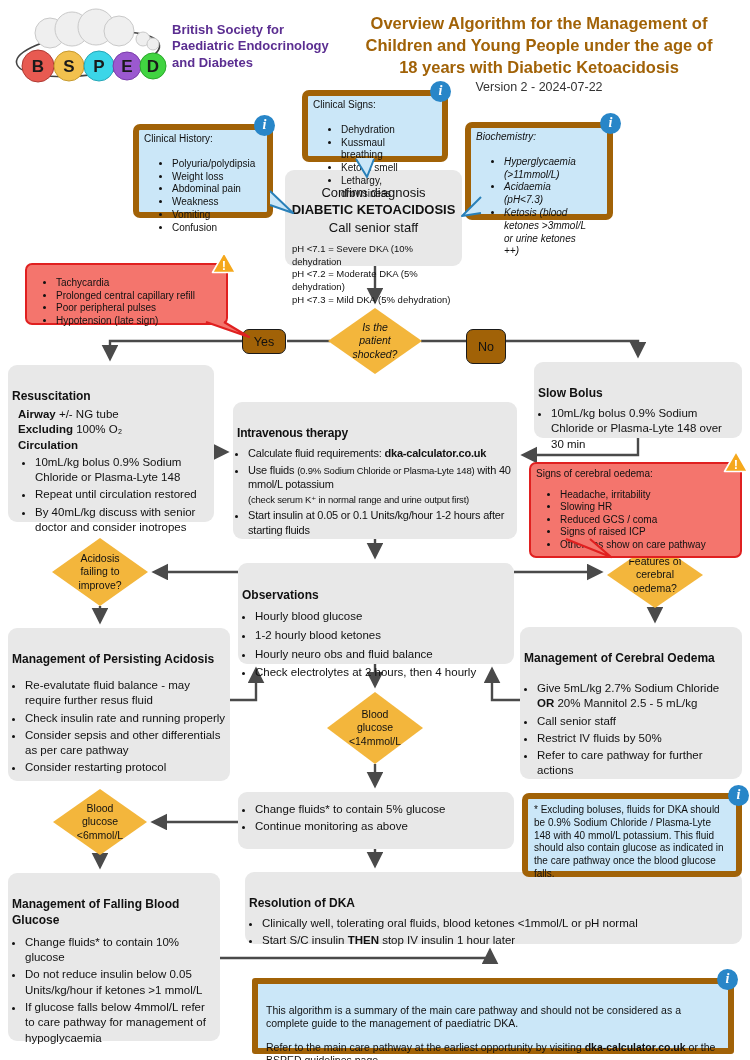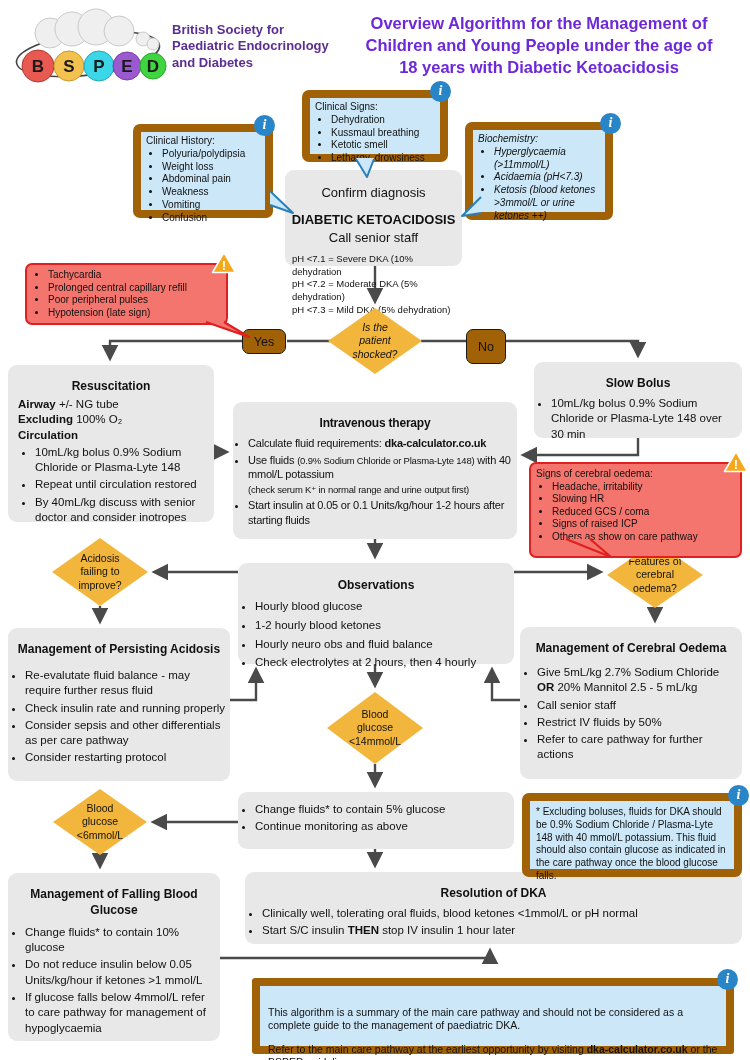--- a/index.html
+++ b/index.html
@@ -5,54 +5,54 @@
   * { box-sizing: border-box; }
   body { margin:0; background:#fff; font-family:"Liberation Sans","DejaVu Sans",sans-serif; color:#111; }
   #canvas { position:relative; width:750px; height:1060px; background:#fff; overflow:hidden; }
 
   svg.layer { position:absolute; left:0; top:0; width:750px; height:1060px; pointer-events:none; }
   #connector-layer { z-index:1; }
   #tail-layer { z-index:6; }
 
   
   .gbox { position:absolute; background:#e8e8e8; border-radius:9px; z-index:2; font-size:11.5px; line-height:1.33; }
-  .gbox .btitle { font-weight:bold; text-align:center; font-size:12px; padding:6px 4px 2px 4px;margin-top:8px; }
+  .gbox .btitle { font-weight:bold; font-size:12px; padding:24px 4px 2px 4px; }
   .gbox ul { margin:2px 0 0 0; padding-left:17px; }
   .gbox li { margin:0 0 2px 0; }
   .gbox .pad { padding:0 8px 0 10px; }
 
   
   .diamond { position:absolute; z-index:2; display:flex; align-items:center; justify-content:center;
              background:#f3b63c; clip-path:polygon(50% 0,100% 50%,50% 100%,0 50%);
              text-align:center; font-size:10.5px; line-height:1.25; white-space:pre-line; }
   .diamond.italic { font-style:italic; }
 
   
   .yn { position:absolute; z-index:3; background:#a16207; border:1.6px solid #1a1a1a; border-radius:7px;
         font-size:12.5px; display:flex; align-items:center; justify-content:center; }
 
   
-  .callout-blue { position:absolute; z-index:4; background:#cbe7f8; border:8px solid #a16207; border-radius:7px;
+  .callout-blue { position:absolute; z-index:4; background:#cbe7f8; border:6px solid #a16207; border-radius:7px;
                   font-size:10px; line-height:1.28; padding:3px 5px; }
-  .callout-blue ul { margin:0; padding-left:16px; }
+  .callout-blue ul { margin:12px; padding-left:16px; }
   
   .callout-red { position:absolute; z-index:4; background:#f4756d; border:2.2px solid #e02020; border-radius:7px;
                  font-size:10px; line-height:1.26; padding:4px 5px; }
-  .callout-red ul { margin:0; padding-left:16px; }
+  .callout-red ul { margin:8px; padding-left:16px; }
 
   .info-icon { position:absolute; z-index:7; width:21px; height:21px; border-radius:50%;
                background:#2886c8; color:#fff; font-family:"Liberation Serif","DejaVu Serif",serif;
                font-weight:bold; font-style:italic; font-size:14px; text-align:center; line-height:20px; }
   .warn-icon { position:absolute; z-index:7; width:26px; height:23px; }
 
   
   #org-name { position:absolute; left:172px; top:22px; width:170px; z-index:2;
               color:#5b2e91; font-weight:bold; font-size:13px; line-height:1.25; }
   #title-block { position:absolute; left:333px; top:13px; width:412px; text-align:center; z-index:2; }
-  #title-block .t { font-weight:bold; font-size:16.5px; line-height:1.32; color:#6d28d9; }
+  #title-block .t { font-weight:bold; font-size:16.5px; line-height:1.32; color:#a16207; }
   #title-block .v { font-size:12.5px; color:#333; margin-top:2px; }
 
   .small { font-size:9.5px; }
   .tc { text-align:center; }
 </style>
 </head>
 <body>
 
 <div id="canvas">
 
@@ -113,20 +113,21 @@
   <div id="org-name">
     <div>British Society for</div>
     <div>Paediatric Endocrinology</div>
     <div>and Diabetes</div>
   </div>
 
   <div id="title-block">
     <div class="t">Overview Algorithm for the Management of</div>
     <div class="t">Children and Young People under the age of</div>
     <div class="t">18 years with Diabetic Ketoacidosis</div>
+    <div class="v">Version 2 - 2024-07-22</div>
   </div>
 
   <div class="callout-blue" style="left:133px;top:124px;width:140px;height:94px;">
     <div>Clinical History:</div>
     <ul>
       <li>Polyuria/polydipsia</li>
       <li>Weight loss</li>
       <li>Abdominal pain</li>
       <li>Weakness</li>
       <li>Vomiting</li>
@@ -151,21 +152,21 @@
     <ul>
       <li>Hyperglycaemia (&gt;11mmol/L)</li>
       <li>Acidaemia (pH&lt;7.3)</li>
       <li>Ketosis (blood ketones &gt;3mmol/L or urine ketones ++)</li>
     </ul>
   </div>
   <div class="info-icon" style="left:600px;top:113px;">i</div>
 
   <div class="gbox" style="left:285px;top:170px;width:177px;height:96px;padding-top:14px;">
     <div class="tc" style="font-size:13px;">Confirm diagnosis</div>
-    <div class="tc" style="font-size:13px;font-weight:bold;margin-top:10px;">DIABETIC KETOACIDOSIS</div>
+    <div class="tc" style="font-size:13px;font-weight:bold;">DIABETIC KETOACIDOSIS</div>
     <div class="tc" style="font-size:13px;">Call senior staff</div>
     <div class="small" style="margin-top:7px;padding-left:7px;line-height:1.35;">
       <div>pH &lt;7.1 = Severe DKA (10% dehydration</div>
       <div>pH &lt;7.2 = Moderate DKA (5% dehydration)</div>
       <div>pH &lt;7.3 = Mild DKA (5% dehydration)</div>
     </div>
   </div>
 
   <div class="callout-red" style="left:25px;top:263px;width:203px;height:62px;">
     <ul>
@@ -262,21 +263,21 @@
     <ul style="margin-top:8px;padding-right:4px;">
       <li>Re-evalutate fluid balance - may require further resus fluid</li>
       <li>Check insulin rate and running properly</li>
       <li>Consider sepsis and other differentials as per care pathway</li>
       <li>Consider restarting protocol</li>
     </ul>
   </div>
 
   <div class="gbox" style="left:520px;top:627px;width:222px;height:152px;">
     <div class="btitle">Management of Cerebral Oedema</div>
-    <ul style="margin-top:6px;padding-right:8px;">
+    <ul style="margin-top:12px;padding-right:8px;">
       <li>
         <span>Give 5mL/kg 2.7% Sodium Chloride </span><b>OR</b><span> 20% Mannitol 2.5 - 5 mL/kg</span>
       </li>
       <li>Call senior staff</li>
       <li>Restrict IV fluids by 50%</li>
       <li>Refer to care pathway for further actions</li>
     </ul>
   </div>
 
   <div class="diamond" style="left:327px;top:692px;width:96px;height:72px;">Blood

